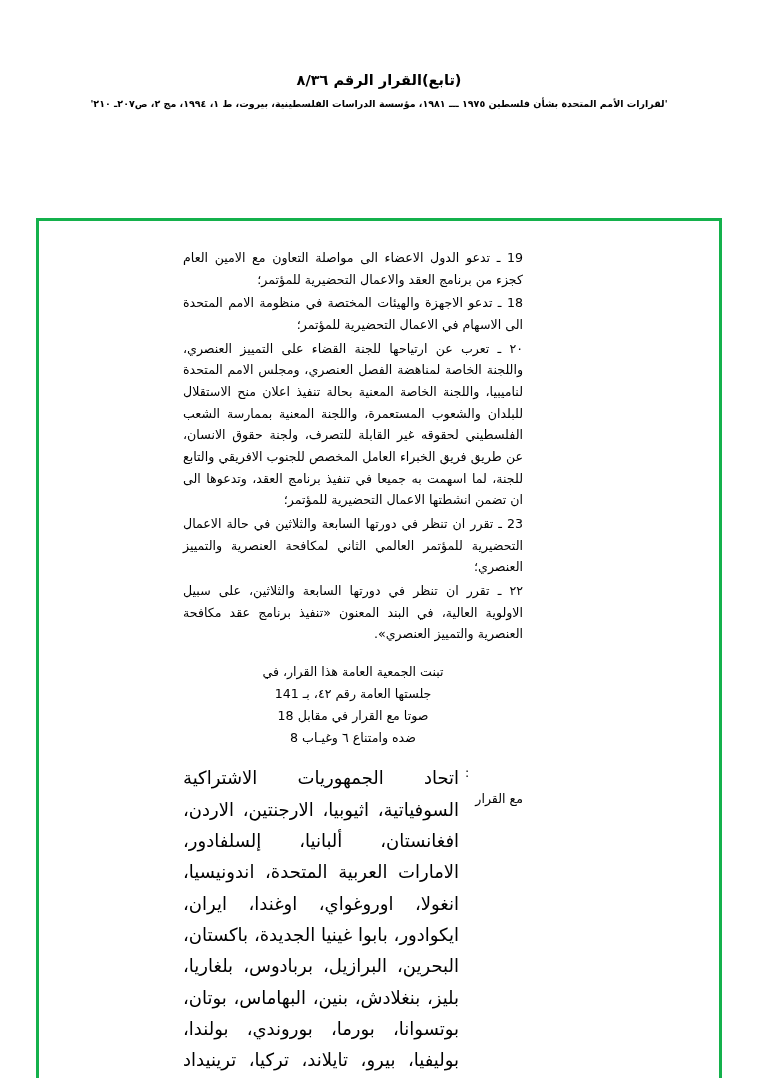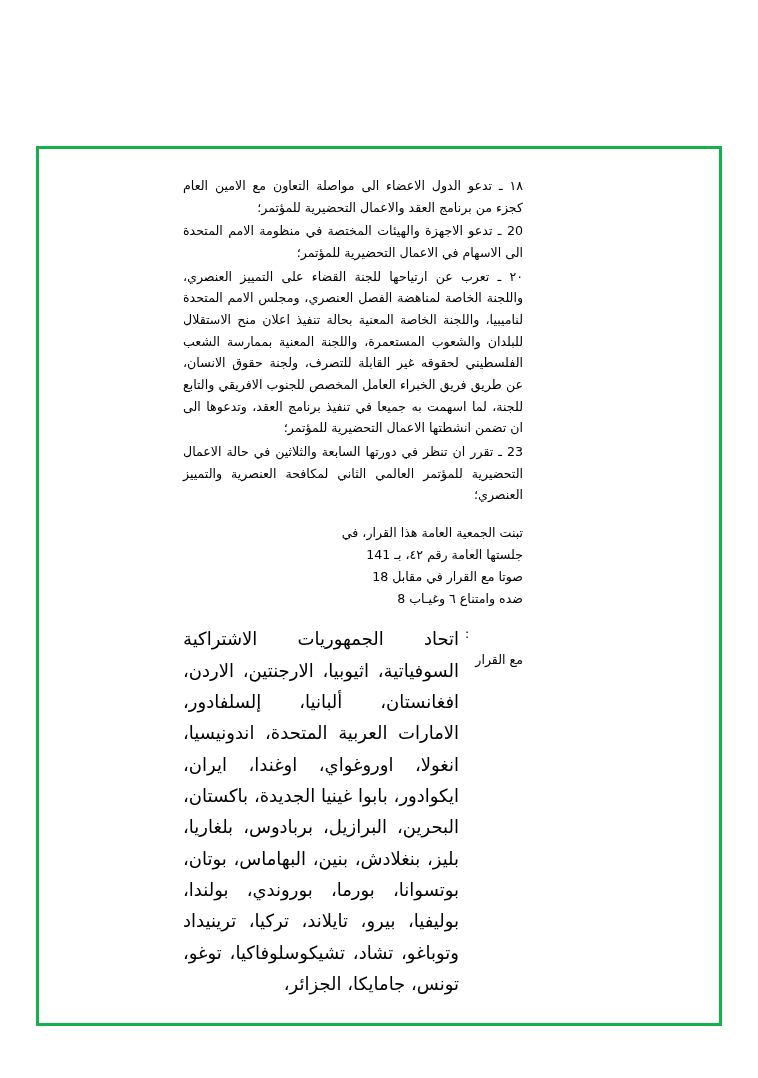--- a/index.html
+++ b/index.html
@@ -61,21 +61,21 @@
   .para {
     font-family: "DejaVu Sans", sans-serif;
     font-size: 12.6px;
     line-height: 1.72;
     margin: 0 0 2px 0;
     direction: rtl;
   }
   .block-vote {
     margin-top: 16px;
     direction: rtl;
-    text-align: right;
+    text-align: center;
   }
   .vote-line {
     font-family: "DejaVu Sans", sans-serif;
     font-size: 12.6px;
     line-height: 1.74;
     margin: 0;
   }
   .vote-line.center-ish { padding-right: 64px; }
   .countries-block {
     margin-top: 14px;
@@ -104,28 +104,33 @@
     line-height: 1.74;
     text-align: justify;
     flex: 1 1 auto;
   }
 </style>
 </head>
 <body>
 
 <div class="page">
 
+  <div class="header">
+    <div class="header-title">(تابع)القرار الرقم  ٨/٣٦</div>
+    <div class="header-source">'لقرارات الأمم المتحدة بشأن فلسطين ١٩٧٥ ـــ ١٩٨١، مؤسسة الدراسات الفلسطينية، بيروت، ط ١، ١٩٩٤، مج ٢، ص٢٠٧ـ ٢١٠'</div>
+  </div>
 
   <div class="frame">
     <div class="content">
 
-      <p class="para">١٨ ـ تدعو الدول الاعضاء الى مواصلة التعاون مع الامين  العام كجزء من برنامج العقد والاعمال التحضيرية للمؤتمر؛</p>
-      <p class="para">20 ـ تدعو الاجهزة والهيئات المختصة في منظومة الامم المتحدة الى الاسهام في الاعمال التحضيرية للمؤتمر؛</p>
+      <p class="para">19 ـ تدعو الدول الاعضاء الى مواصلة التعاون مع الامين  العام كجزء من برنامج العقد والاعمال التحضيرية للمؤتمر؛</p>
+      <p class="para">18 ـ تدعو الاجهزة والهيئات المختصة في منظومة الامم المتحدة الى الاسهام في الاعمال التحضيرية للمؤتمر؛</p>
       <p class="para">٢٠ ـ تعرب عن ارتياحها للجنة القضاء على التمييز العنصري، واللجنة الخاصة لمناهضة الفصل العنصري، ومجلس الامم المتحدة لناميبيا، واللجنة الخاصة المعنية بحالة تنفيذ اعلان منح الاستقلال للبلدان والشعوب المستعمرة، واللجنة المعنية بممارسة الشعب الفلسطيني لحقوقه غير القابلة للتصرف، ولجنة حقوق الانسان، عن طريق فريق الخبراء العامل المخصص للجنوب الافريقي والتابع للجنة، لما اسهمت به جميعا في تنفيذ برنامج العقد، وتدعوها الى ان تضمن انشطتها الاعمال التحضيرية للمؤتمر؛</p>
       <p class="para">23 ـ تقرر ان تنظر في دورتها السابعة والثلاثين في حالة الاعمال التحضيرية للمؤتمر العالمي الثاني لمكافحة العنصرية والتمييز العنصري؛</p>
+      <p class="para">٢٢ ـ تقرر ان تنظر في دورتها السابعة والثلاثين، على سبيل الاولوية العالية، في البند المعنون «تنفيذ برنامج عقد مكافحة العنصرية والتمييز العنصري».</p>
 
       <div class="block-vote">
         <p class="vote-line">تبنت الجمعية العامة هذا القرار، في</p>
         <p class="vote-line">جلستها العامة رقم ٤٢، بـ 141</p>
         <p class="vote-line">صوتا مع القرار في مقابل 18</p>
         <p class="vote-line">ضده وامتناع ٦ وغيـاب 8</p>
       </div>
 
       <div class="countries-block">
         <span class="countries-label">مع القرار</span>

